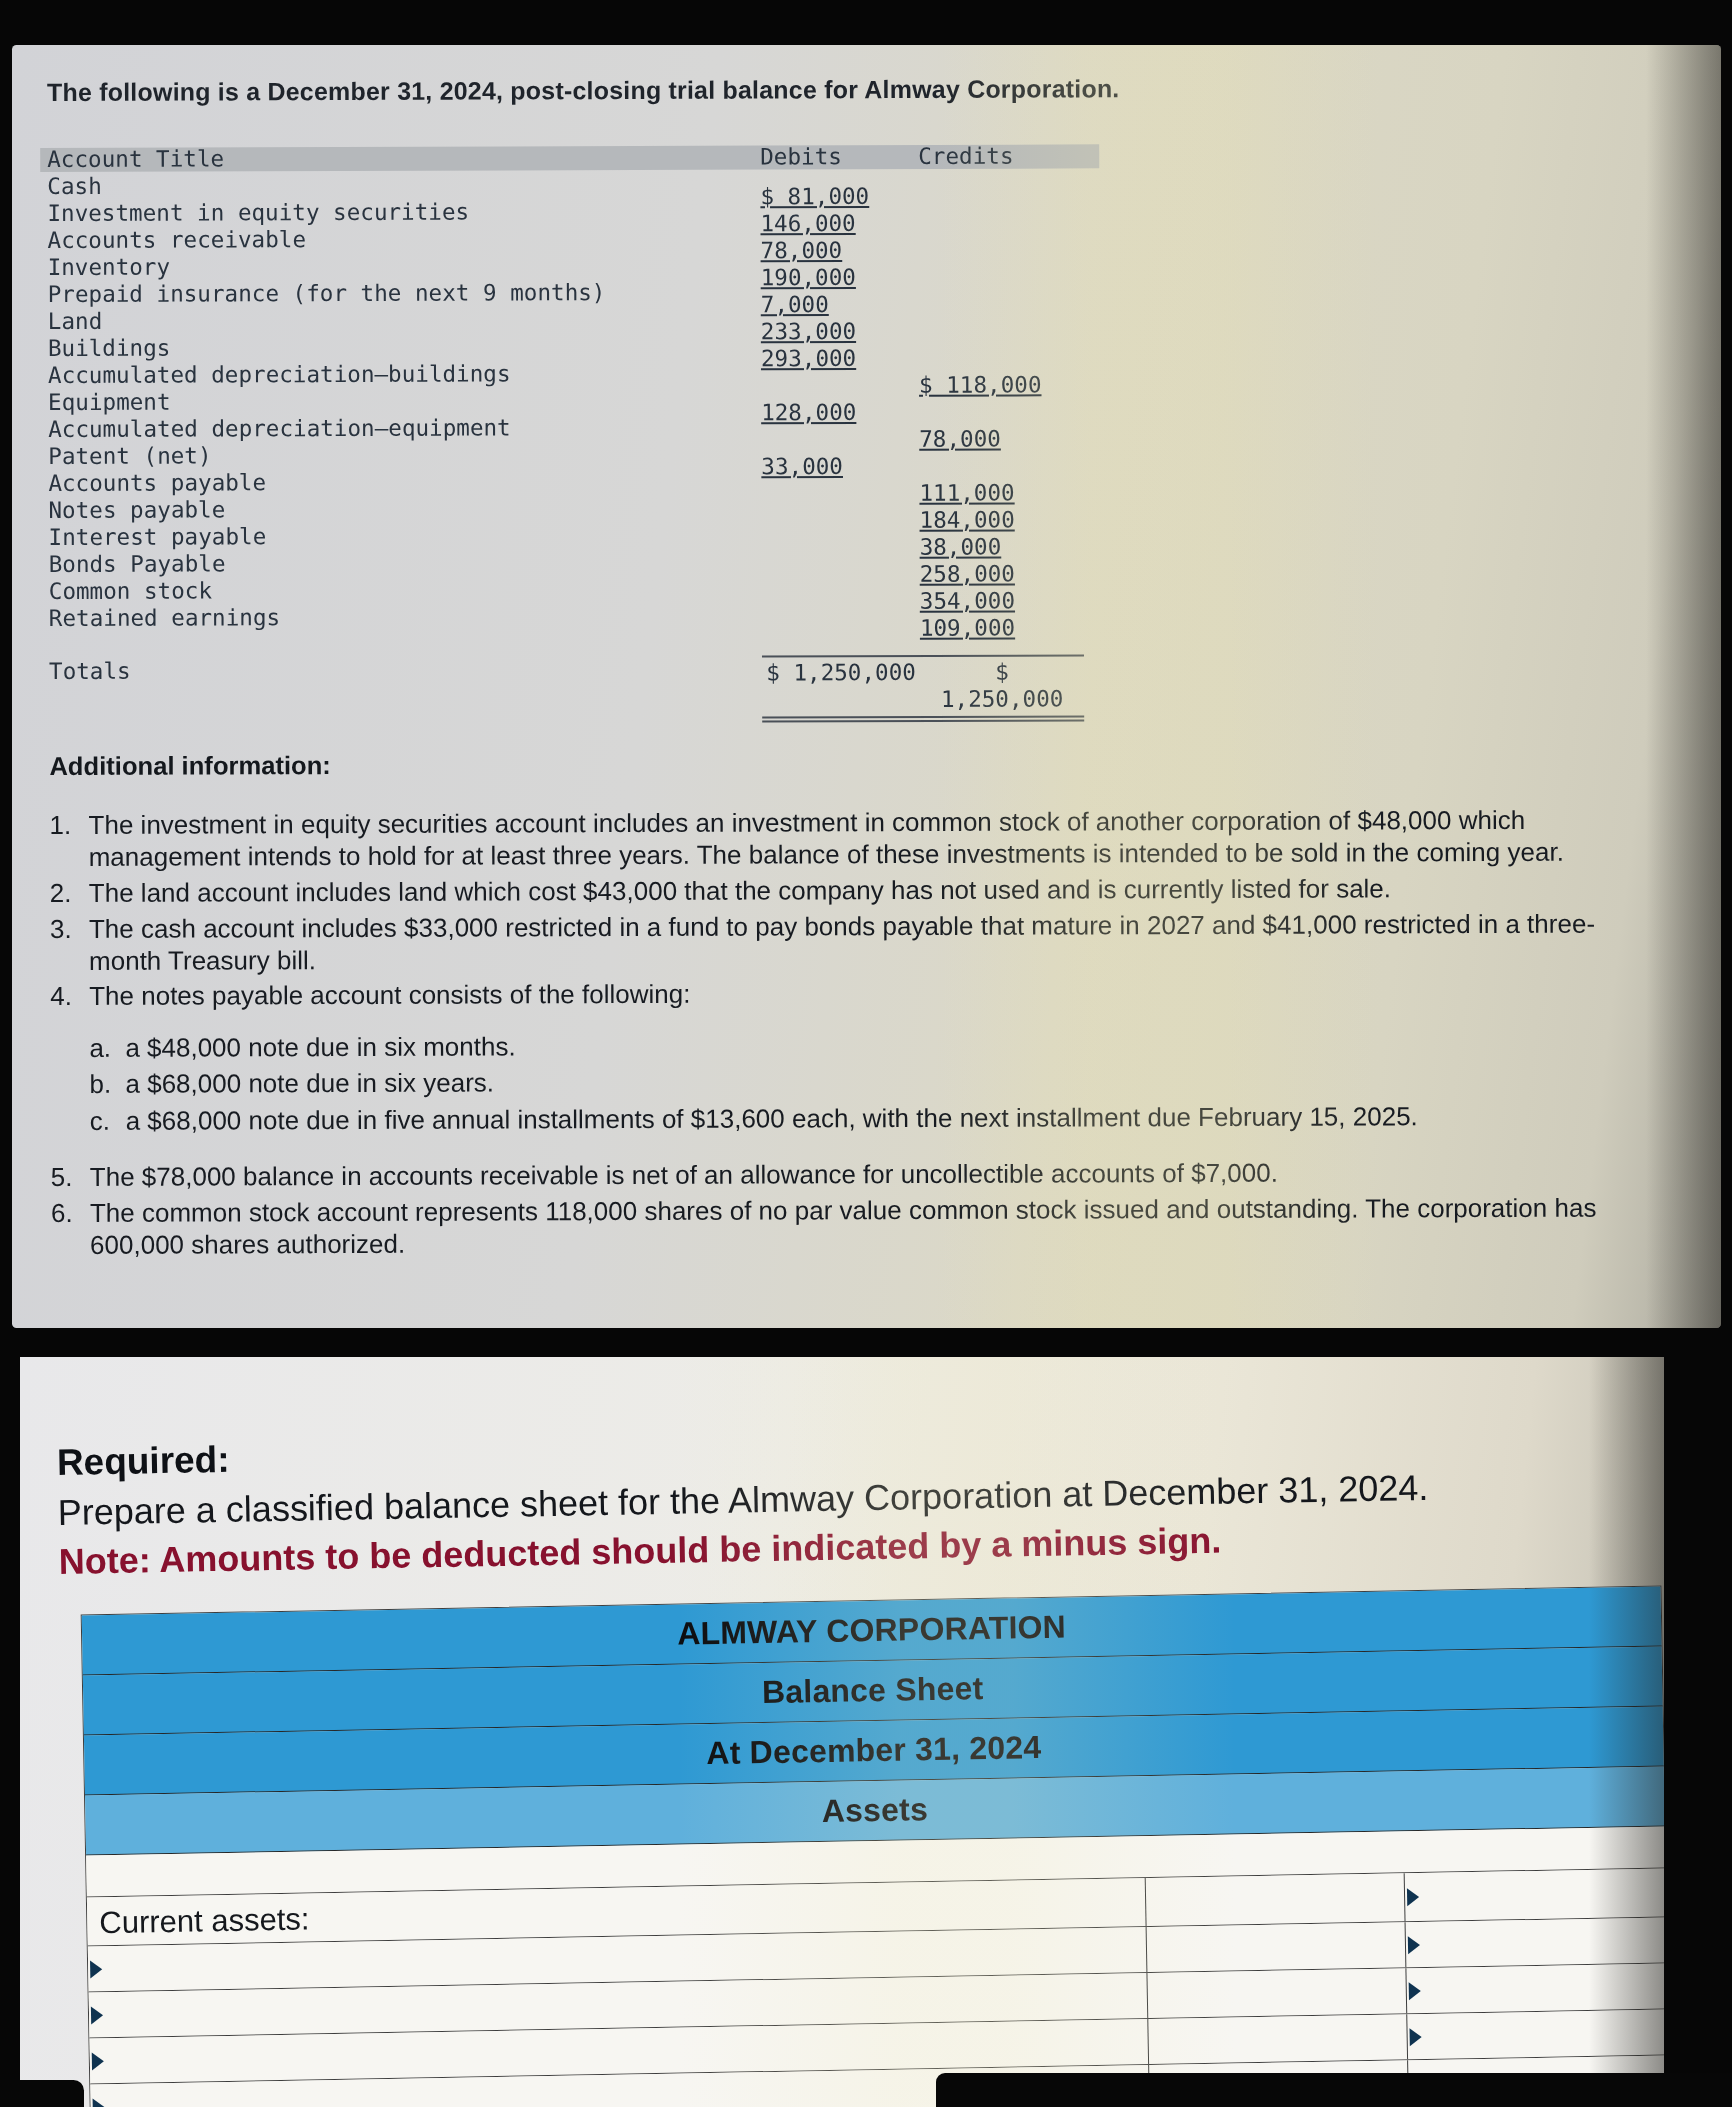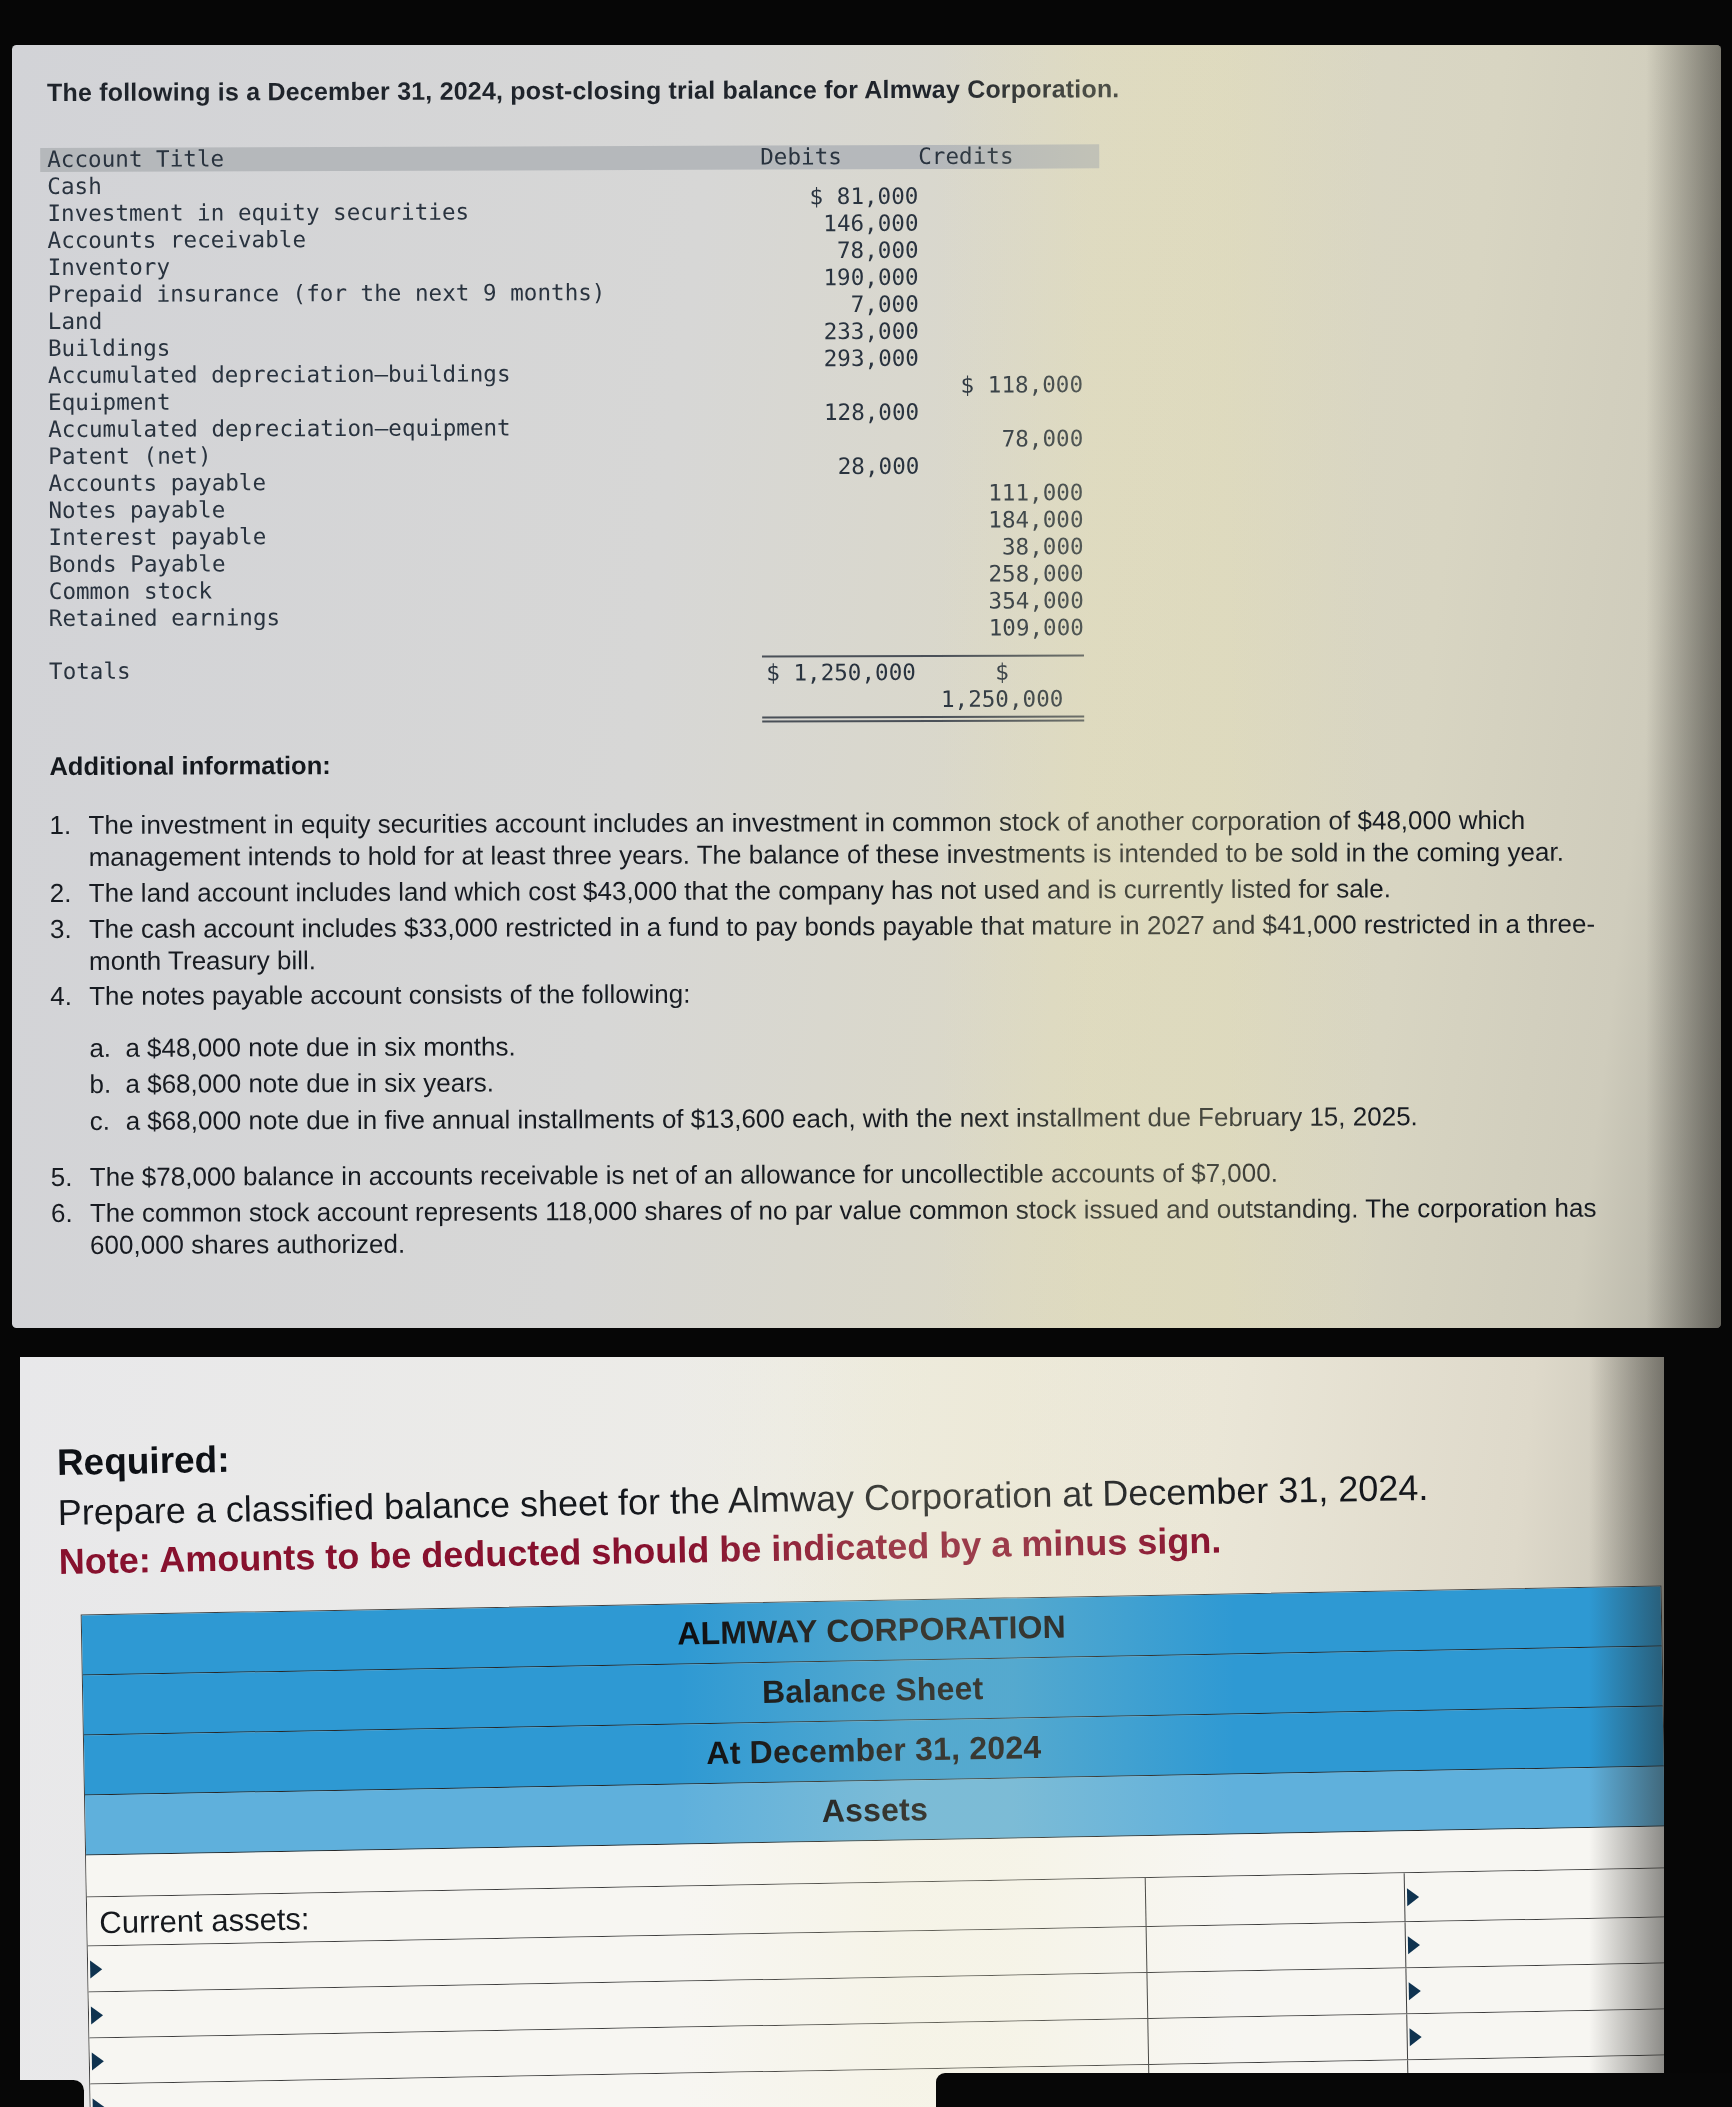--- a/index.html
+++ b/index.html
@@ -34,21 +34,21 @@
 
   
   .tb{
     position:absolute;left:35px;top:101px;width:1035px;
     font-family:"DejaVu Sans Mono", monospace;font-size:22.6px;line-height:27px;color:#29333f;
   }
   .tb-head{position:relative;height:27px;}
   .tb-headbg{position:absolute;left:-7.5px;top:1.5px;width:1059px;height:24px;background:#b5b8bb;}
   .tb-grid{display:grid;grid-template-columns:1fr 158px 164px;height:27px;position:relative;}
   .tb-acct{white-space:nowrap;overflow:visible;}
-  .tb-amt{text-align:right;white-space:nowrap;transform:translateY(12.8px);}
+  .tb-amt{text-align:left;white-space:nowrap;transform:translateY(12.8px);text-decoration:underline;}
   .tb-hd{white-space:nowrap;}
   .hd-debits{padding-right:42px;}
   .hd-credits{padding-right:9px;}
   .tb-gap{height:25.6px;}
   .tb-totals{display:grid;grid-template-columns:1fr 322px;}
   .tb-total-amts{
     border-top:2.3px solid #4a5058;border-bottom:6px double #4a5058;padding:2.3px 0 3px 0;
   }
   .tb-tline{display:grid;grid-template-columns:158px 164px;}
   .tb-tline span{text-align:center;white-space:nowrap;}
@@ -171,21 +171,21 @@
           <span class="tb-amt">128,000</span>
           <span class="tb-amt"></span>
         </div>
         <div class="tb-grid">
           <span class="tb-acct">Accumulated depreciation—equipment</span>
           <span class="tb-amt"></span>
           <span class="tb-amt">78,000</span>
         </div>
         <div class="tb-grid">
           <span class="tb-acct">Patent (net)</span>
-          <span class="tb-amt">28,000</span>
+          <span class="tb-amt">33,000</span>
           <span class="tb-amt"></span>
         </div>
         <div class="tb-grid">
           <span class="tb-acct">Accounts payable</span>
           <span class="tb-amt"></span>
           <span class="tb-amt">111,000</span>
         </div>
         <div class="tb-grid">
           <span class="tb-acct">Notes payable</span>
           <span class="tb-amt"></span>

